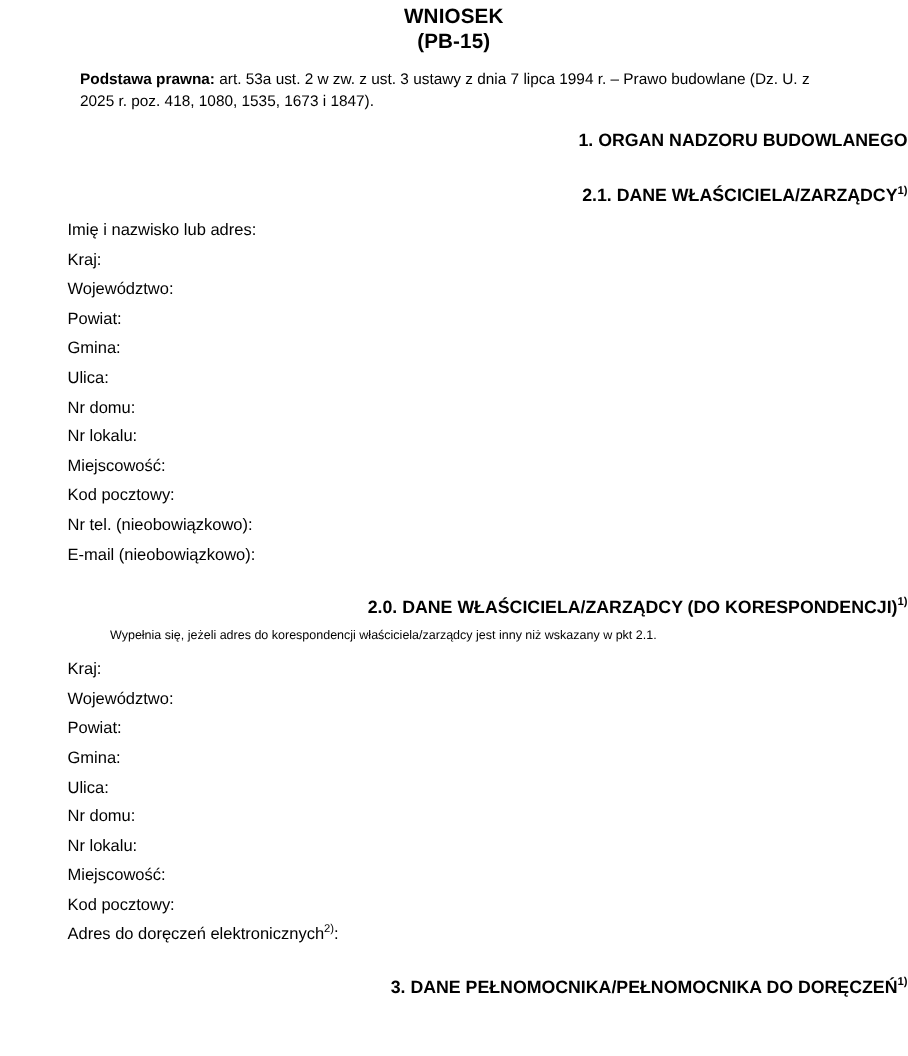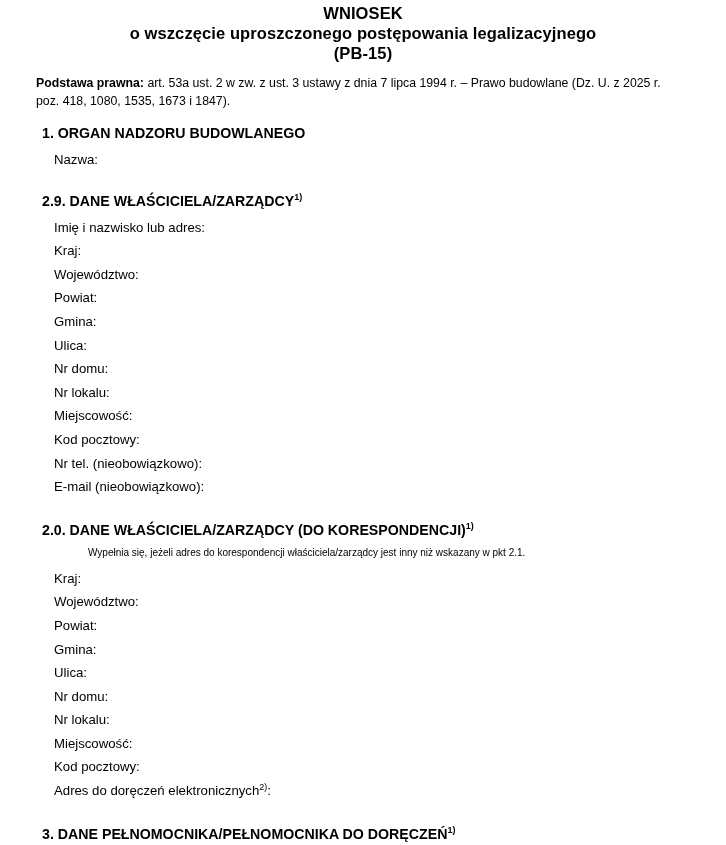--- a/index.html
+++ b/index.html
@@ -31,35 +31,36 @@
   }
   .title-line {
     font-weight: bold;
     font-size: 16.5px;
     line-height: 20px;
     letter-spacing: 0.1px;
   }
 
   
   .legal-basis {
-    margin: 12px 62px 0 36px;
+    margin: 12px 62px 0 64px;
     font-size: 12.3px;
     line-height: 17.5px;
     text-align: left;
   }
   .legal-basis b {
     font-weight: bold;
   }
 
   
   .section-header {
     font-weight: bold;
     font-size: 14.2px;
     line-height: 18px;
     margin-left: 42px;
+    text-align: right;
   }
   .sup {
     font-size: 9px;
     vertical-align: super;
     line-height: 0;
     font-weight: bold;
   }
   .sup-reg {
     font-size: 9px;
     vertical-align: super;
@@ -88,40 +89,36 @@
   .sp-20 { height: 20px; }
   .sp-22 { height: 22px; }
 </style>
 </head>
 <body>
 
 <div class="page">
 
   <div class="title-block">
     <div class="title-line">WNIOSEK</div>
-    <div class="title-line">o wszczęcie uproszczonego postępowania legalizacyjnego</div>
     <div class="title-line">(PB-15)</div>
   </div>
 
   <div class="legal-basis">
     <b>Podstawa prawna:</b><span> art. 53a ust. 2 w zw. z ust. 3 ustawy z dnia 7 lipca 1994 r. – Prawo budowlane (Dz. U. z 2025 r. poz. 418, 1080, 1535, 1673 i 1847).</span>
   </div>
 
   <div class="sp-14"></div>
 
   <div class="section-header">1. ORGAN NADZORU BUDOWLANEGO</div>
   <div class="sp-6"></div>
-  <div class="field">
-    <span>Nazwa:</span>
-  </div>
 
   <div class="sp-20"></div>
 
   <div class="section-header">
-    <span>2.9. DANE WŁAŚCICIELA/ZARZĄDCY</span><span class="sup">1)</span>
+    <span>2.1. DANE WŁAŚCICIELA/ZARZĄDCY</span><span class="sup">1)</span>
   </div>
   <div class="sp-6"></div>
   <div class="field"><span>Imię i nazwisko lub adres:</span></div>
   <div class="field"><span>Kraj:</span></div>
   <div class="field"><span>Województwo:</span></div>
   <div class="field"><span>Powiat:</span></div>
   <div class="field"><span>Gmina:</span></div>
   <div class="field"><span>Ulica:</span></div>
   <div class="field"><span>Nr domu:</span></div>
   <div class="field"><span>Nr lokalu:</span></div>

